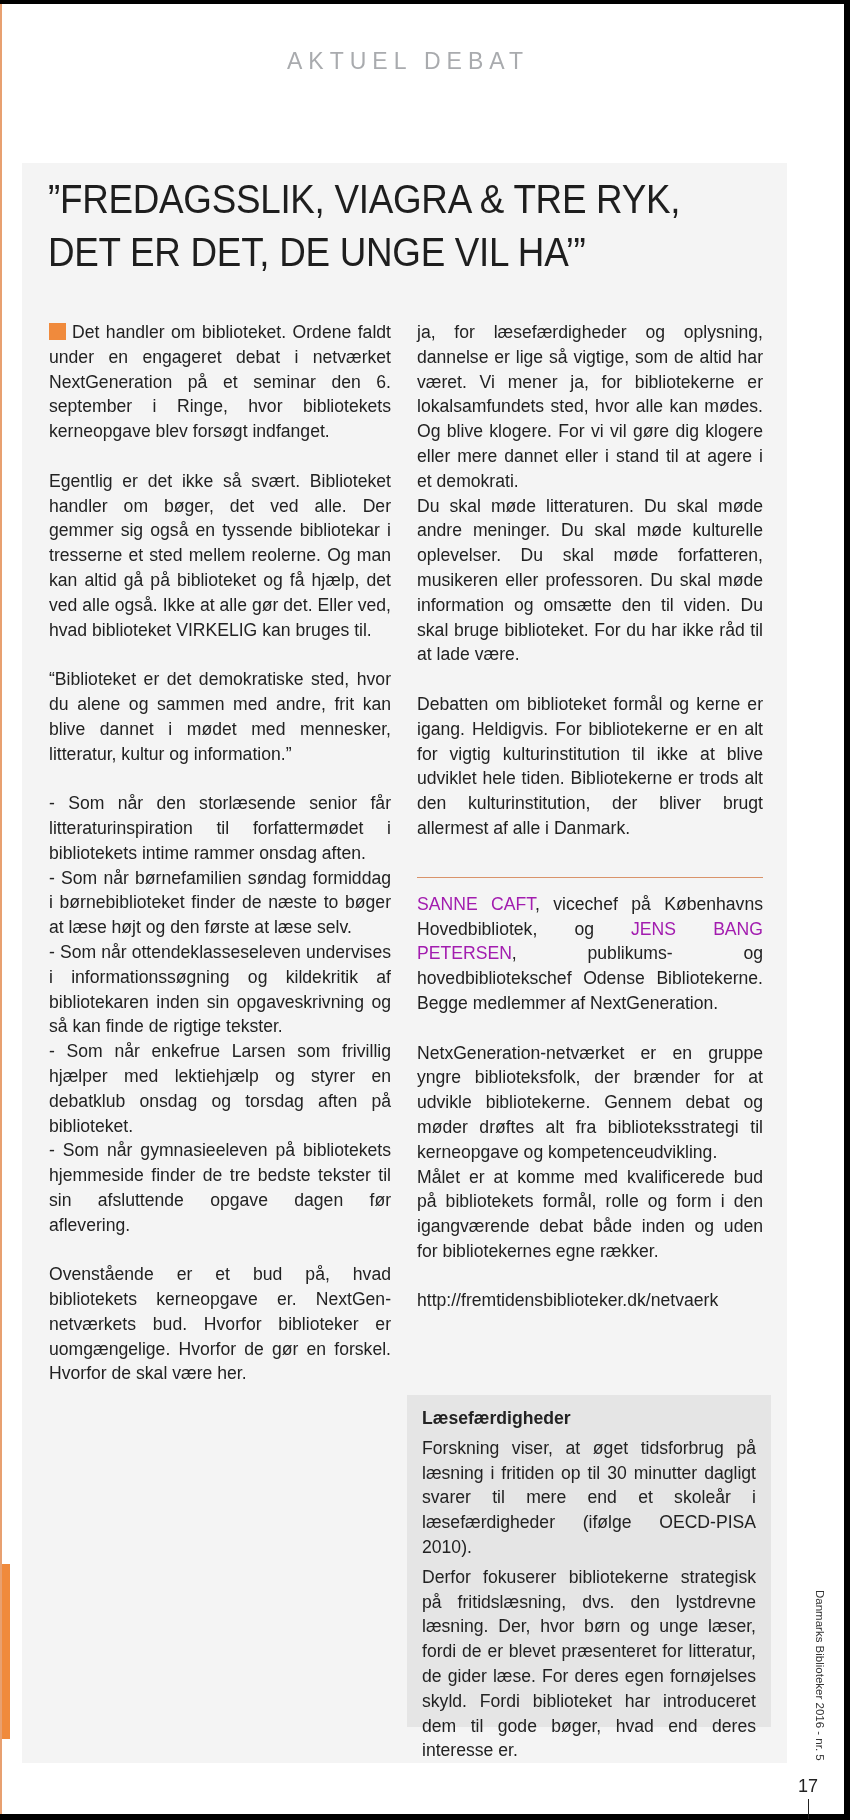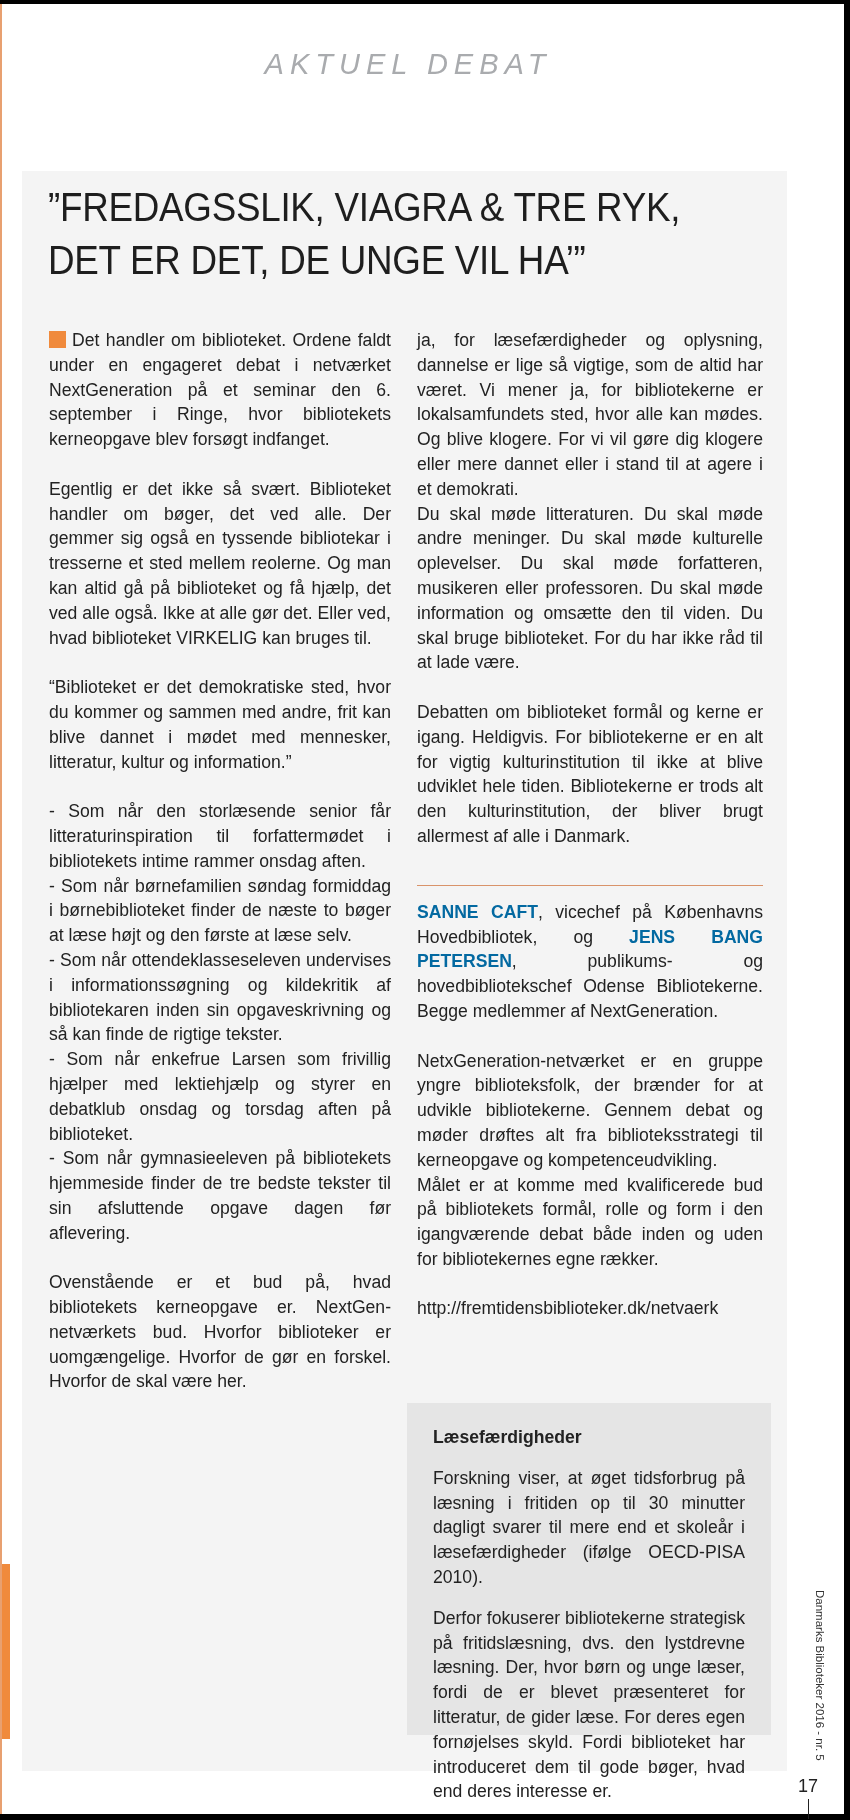--- a/index.html
+++ b/index.html
@@ -6,53 +6,53 @@
   body {
     width: 850px; height: 1820px; background: #000; position: relative; overflow: hidden;
     font-family: "Liberation Sans", sans-serif;
   }
   .page {
     position: absolute; left: 0; top: 4px; width: 844px; height: 1810px;
     background: #fff; border-left: 2px solid #e8a070; box-sizing: border-box;
   }
   .section-label {
     position: absolute; top: 44px; left: 0; width: 812px; text-align: center;
-    font-size: 29px; letter-spacing: 6px; color: #a9abae; font-weight: 300; font-style: italic;
+    font-size: 23px; letter-spacing: 6px; color: #a9abae; font-weight: 300;
   }
   .panel {
-    position: absolute; left: 20px; top: 167px; width: 765px; height: 1600px;
+    position: absolute; left: 20px; top: 159px; width: 765px; height: 1600px;
     background: #f4f4f4;
   }
   .headline {
     position: absolute; left: 26px; top: 10px; width: 720px; margin: 0;
     font-size: 40px; line-height: 53px; font-weight: 400; color: #1e1e1e;
     transform: scaleX(0.92); transform-origin: left top; letter-spacing: -0.3px;
   }
   .col {
     position: absolute; top: 127px; width: 342px;
     font-size: 17.6px; line-height: 24.8px; color: #222; text-align: justify; margin-top: 30px;
   }
   .col-left { left: 27px; }
   .col-right { left: 395px; width: 346px; }
   .col p { margin: 0; }
   .gap { height: 24.8px; }
   .bullet {
     display: inline-block; width: 17px; height: 17px; background: #f08a3c;
     vertical-align: -2px; margin-right: 6px;
   }
   .divider { height: 0; border-top: 1.5px solid #d9936a; margin: 36px 0 14px 0; }
-  .byline b { font-weight: 700; color: #0369a1; }
+  .byline b { font-weight: 400; color: #a21caf; }
   .link { text-align: left; }
   .factbox {
     position: absolute; left: 385px; top: 1232px; width: 364px; padding: 6px 10px 6px 10px;
     background: #e5e5e5; box-sizing: border-box; height: 332px;
     font-size: 17.6px; line-height: 24.8px; color: #222; text-align: justify;
   }
   .factbox-title { font-weight: 700; margin: 0; }
-  .factbox p { margin: 16px; }
+  .factbox p { margin: 5px; }
   .side-label {
     position: absolute; left: 808px; top: 1586px; width: 16px; height: 150px;
     writing-mode: vertical-rl; font-size: 11.5px; color: #333; white-space: nowrap;
   }
   .page-number {
     position: absolute; left: 796px; top: 1772px; font-size: 18px; color: #222;
   }
   .page-tick {
     position: absolute; left: 806px; top: 1795px; width: 1px; height: 20px; background: #222;
   }
@@ -67,21 +67,21 @@
   <div class="section-label">AKTUEL DEBAT</div>
 
   <div class="panel">
     <h1 class="headline">”FREDAGSSLIK, VIAGRA &amp; TRE RYK, DET ER DET, DE UNGE VIL HA’”</h1>
 
     <div class="col col-left">
       <p><span class="bullet"></span><span>Det handler om biblioteket. Ordene faldt under en engageret debat i netværket NextGeneration på et seminar den 6. september i Ringe, hvor bibliotekets kerneopgave blev forsøgt indfanget.</span></p>
       <div class="gap"></div>
       <p>Egentlig er det ikke så svært. Biblioteket handler om bøger, det ved alle. Der gemmer sig også en tyssende bibliotekar i tresserne et sted mellem reolerne. Og man kan altid gå på biblioteket og få hjælp, det ved alle også. Ikke at alle gør det. Eller ved, hvad biblioteket VIRKELIG kan bruges til.</p>
       <div class="gap"></div>
-      <p>“Biblioteket er det demokratiske sted, hvor du kommer og sammen med andre, frit kan blive dannet i mødet med mennesker, litteratur, kultur og information.”</p>
+      <p>“Biblioteket er det demokratiske sted, hvor du alene og sammen med andre, frit kan blive dannet i mødet med mennesker, litteratur, kultur og information.”</p>
       <div class="gap"></div>
       <p>- Som når den storlæsende senior får litteraturinspiration til forfattermødet i bibliotekets intime rammer onsdag aften.</p>
       <p>- Som når børnefamilien søndag formiddag i børnebiblioteket finder de næste to bøger at læse højt og den første at læse selv.</p>
       <p>- Som når ottendeklasseseleven undervises i informationssøgning og kildekritik af bibliotekaren inden sin opgaveskrivning og så kan finde de rigtige tekster.</p>
       <p>- Som når enkefrue Larsen som frivillig hjælper med lektiehjælp og styrer en debatklub onsdag og torsdag aften på biblioteket.</p>
       <p>- Som når gymnasieeleven på bibliotekets hjemmeside finder de tre bedste tekster til sin afsluttende opgave dagen før aflevering.</p>
       <div class="gap"></div>
       <p>Ovenstående er et bud på, hvad bibliotekets kerneopgave er. NextGen-netværkets bud. Hvorfor biblioteker er uomgængelige. Hvorfor de gør en forskel. Hvorfor de skal være her.</p>
       <div class="gap"></div>
     </div>

